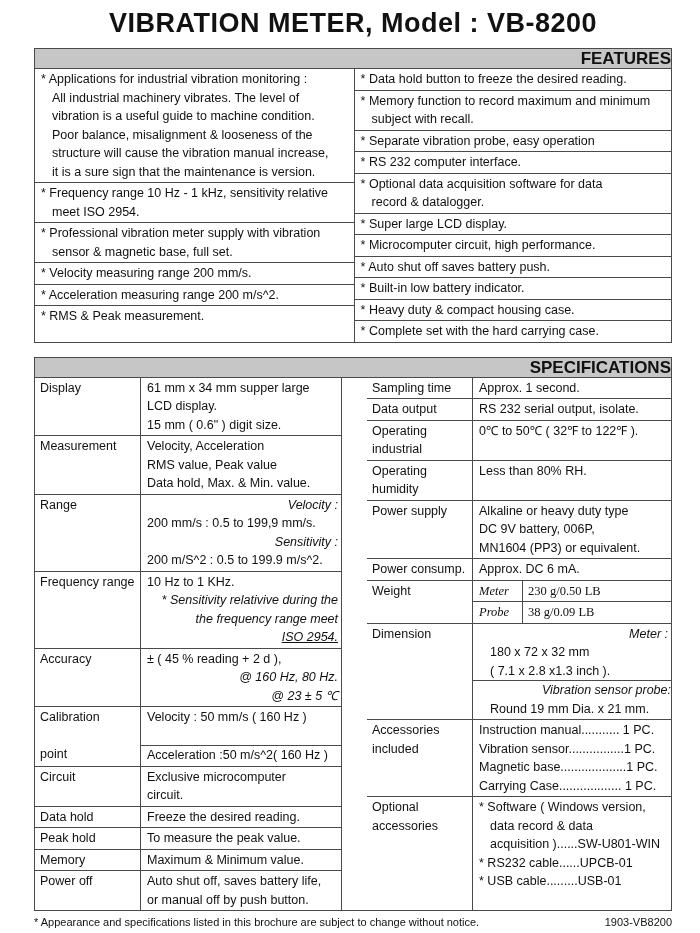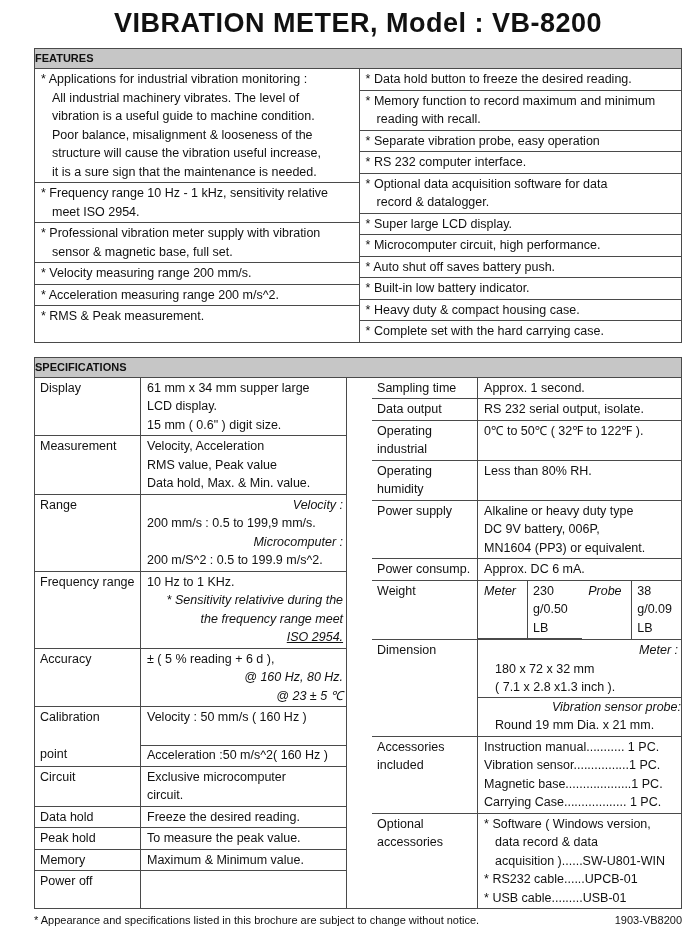--- a/index.html
+++ b/index.html
@@ -3,36 +3,36 @@
 <meta charset="utf-8">
 <style>
   * { box-sizing: border-box; margin: 0; padding: 0; }
   html, body { background: #ffffff; }
   body {
     width: 700px; height: 933px;
     font-family: "Liberation Sans", sans-serif;
     color: #111;
     overflow: hidden;
   }
-  .sheet { padding: 6px 18px 0 34px; }
+  .sheet { padding: 6px 28px 0 34px; }
 
   .title {
     text-align: center;
     font-size: 27px;
     font-weight: bold;
     letter-spacing: 0.5px;
     padding: 2px 0 9px 0;
   }
 
   .box { border: 1.5px solid #4a4a4a; background: #fff; }
   .box-header {
     background: #c6c6c6;
-    text-align: left;
+    text-align: right;
     font-weight: bold;
-    font-size: 11px;
+    font-size: 17px;
     line-height: 19px;
     border-bottom: 1.5px solid #4a4a4a;
   }
 
   
   .features-body { display: flex; align-items: stretch; }
   .feat-col { display: flex; flex-direction: column; width: 50%; }
   .feat-col.left { border-right: 1px solid #4a4a4a; width: 50.5%; }
   .feat-item {
     border-bottom: 1px solid #4a4a4a;
@@ -65,21 +65,21 @@
   .val-line.ul { text-decoration: underline; }
   .val-line.ind1 { padding-left: 11px; }
   .val-line.ind2 { padding-left: 27px; }
   .val-line.sep {
     border-top: 1px solid #4a4a4a;
     margin-left: -6px; margin-right: -3px;
     padding-left: 6px;
   }
   .val-line.sep.ind1 { padding-left: 17px; }
 
-  .spec-value.subtable { padding: 0; display: flex; flex-direction: row; }
+  .spec-value.subtable { padding: 0; display: flex; flex-direction: column; font-family: Liberation Serif, serif; }
   .sub-row { display: flex; border-bottom: 1px solid #4a4a4a; }
   .sub-row:last-child { border-bottom: none; }
   .sub-key {
     width: 50px; flex-shrink: 0;
     border-right: 1px solid #4a4a4a;
     font-style: italic;
     padding: 1px 3px 1px 6px;
   }
   .sub-val { flex: 1; padding: 1px 3px 1px 5px; }
 
@@ -101,22 +101,22 @@
 
   <div class="box features">
     <div class="box-header">FEATURES</div>
     <div class="features-body">
       <div class="feat-col left" id="feat-left">
           <div class="feat-item">
             <div class="feat-line">* Applications for industrial vibration monitoring :</div>
             <div class="feat-line cont">All industrial machinery vibrates. The level of</div>
             <div class="feat-line cont">vibration is a useful  guide to machine condition.</div>
             <div class="feat-line cont">Poor balance, misalignment &amp; looseness of the</div>
-            <div class="feat-line cont">structure will cause the vibration useful increase,</div>
-            <div class="feat-line cont">it is a sure sign that the maintenance is needed.</div>
+            <div class="feat-line cont">structure will cause the vibration manual increase,</div>
+            <div class="feat-line cont">it is a sure sign that the maintenance is version.</div>
           </div>
           <div class="feat-item">
             <div class="feat-line">* Frequency range 10 Hz - 1 kHz, sensitivity relative</div>
             <div class="feat-line cont">meet  ISO 2954.</div>
           </div>
           <div class="feat-item">
             <div class="feat-line">* Professional vibration meter supply with vibration</div>
             <div class="feat-line cont">sensor &amp; magnetic base, full set.</div>
           </div>
           <div class="feat-item">
@@ -128,21 +128,21 @@
           <div class="feat-item">
             <div class="feat-line">* RMS &amp; Peak measurement.</div>
           </div>
         </div>
       <div class="feat-col right" id="feat-right">
           <div class="feat-item">
             <div class="feat-line">* Data hold button to freeze the desired reading.</div>
           </div>
           <div class="feat-item">
             <div class="feat-line">* Memory function to record maximum and minimum</div>
-            <div class="feat-line cont">reading with recall.</div>
+            <div class="feat-line cont">subject with recall.</div>
           </div>
           <div class="feat-item">
             <div class="feat-line">* Separate vibration probe, easy operation</div>
           </div>
           <div class="feat-item">
             <div class="feat-line">* RS 232 computer interface.</div>
           </div>
           <div class="feat-item">
             <div class="feat-line">* Optional data acquisition software for data</div>
             <div class="feat-line cont">record &amp; datalogger.</div>
@@ -193,41 +193,41 @@
               <div class="val-line">Data hold, Max. &amp; Min. value.</div>
             </div>
           </div>
           <div class="spec-row">
             <div class="spec-label">
               <div>Range</div>
             </div>
             <div class="spec-value">
               <div class="val-line it">Velocity :</div>
               <div class="val-line">200 mm/s : 0.5 to 199,9 mm/s.</div>
-              <div class="val-line it">Microcomputer :</div>
+              <div class="val-line it">Sensitivity :</div>
               <div class="val-line">200 m/S^2 : 0.5 to 199.9 m/s^2.</div>
             </div>
           </div>
           <div class="spec-row">
             <div class="spec-label">
               <div>Frequency range</div>
             </div>
             <div class="spec-value">
               <div class="val-line">10 Hz to 1 KHz.</div>
               <div class="val-line it ind1">* Sensitivity relativive during the</div>
               <div class="val-line it ind2">the frequency range meet</div>
               <div class="val-line it ul ind2">ISO 2954.</div>
             </div>
           </div>
           <div class="spec-row">
             <div class="spec-label">
               <div>Accuracy</div>
             </div>
             <div class="spec-value">
-              <div class="val-line">± ( 5 % reading + 6 d ),</div>
+              <div class="val-line">± ( 45 % reading + 2 d ),</div>
               <div class="val-line it">@ 160 Hz, 80 Hz.</div>
               <div class="val-line it">@ 23 ± 5 ℃</div>
             </div>
           </div>
           <div class="spec-row">
             <div class="spec-label">
               <div>Calibration</div>
               <div>&nbsp;</div>
               <div>point</div>
             </div>
@@ -266,20 +266,24 @@
             <div class="spec-label">
               <div>Memory</div>
             </div>
             <div class="spec-value">
               <div class="val-line">Maximum &amp; Minimum value.</div>
             </div>
           </div>
           <div class="spec-row">
             <div class="spec-label">
               <div>Power off</div>
+            </div>
+            <div class="spec-value">
+              <div class="val-line">Auto shut off, saves battery life,</div>
+              <div class="val-line">or manual off by push button.</div>
             </div>
           </div>
         </div>
       <div class="spec-half right" id="spec-right">
           <div class="spec-row">
             <div class="spec-label">
               <div>Sampling time</div>
             </div>
             <div class="spec-value">
               <div class="val-line">Approx. 1 second.</div>

